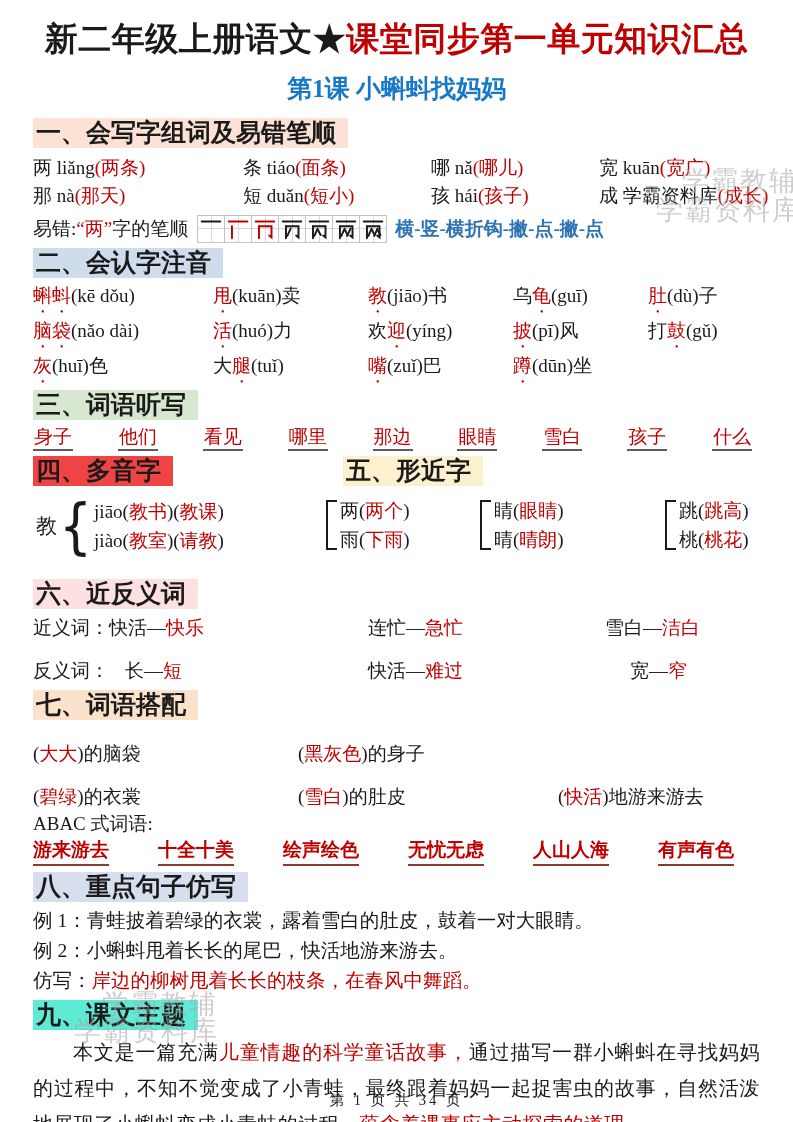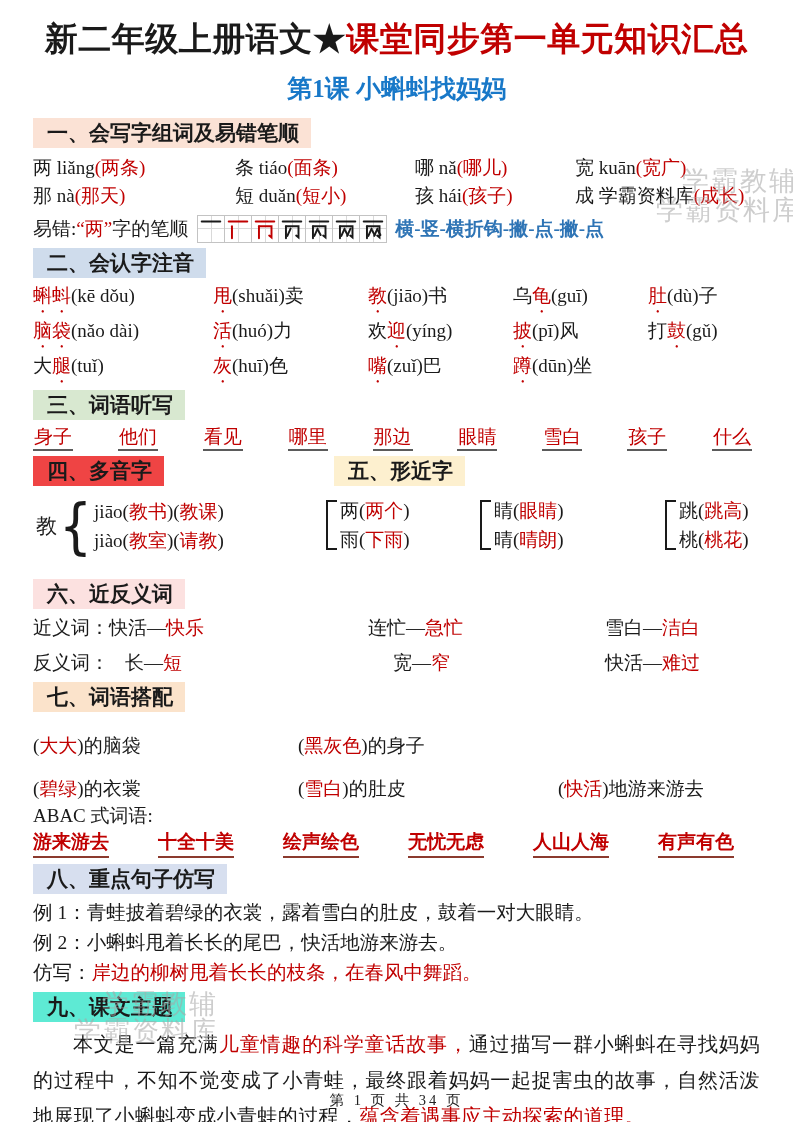--- a/index.html
+++ b/index.html
@@ -18,28 +18,28 @@
   .main-title {
     margin-top:0; text-align:center; font-size:33px; font-weight:bold;
     line-height:46px; letter-spacing:0.5px; white-space:nowrap;
   }
   .subtitle {
     margin-top:10px; text-align:center; font-size:25px; font-weight:bold;
     line-height:34px; color:var(--blue-subtitle);
   }
   .sec-h-row { margin-top:12px; height:30px; }
   .sec-h {
-    display:inline-block; font-size:21px; font-weight:bold; line-height:30px;
-    padding:0 12px 0 14px; white-space:nowrap;
+    display:inline-block; font-size:25px; font-weight:bold; line-height:30px;
+    padding:0 12px 0 3px; white-space:nowrap;
   }
   .h1bg{background:#fbe2d5;} .h2bg{background:#cfdcec;} .h3bg{background:#d8e8d0;}
   .h4bg{background:#ef4444;} .h5bg{background:#fdf0cf;} .h6bg{background:#fce1e0;}
   .h7bg{background:#fbe3cb;} .h8bg{background:#d7dfef;} .h9bg{background:#5eead4;}
   .body-row { font-size:19px; line-height:28px; white-space:nowrap; }
-  .g4 { display:grid; grid-template-columns:202px 180px 160px 1fr; margin-top:6px; }
+  .g4 { display:grid; grid-template-columns:202px 180px 160px 1fr; margin-top:6px;gap:8px; }
   .g4 + .g4 { margin-top:0; }
   .g5 { display:grid; grid-template-columns:180px 155px 145px 135px 1fr; line-height:27px; }
   .yicuo { display:flex; align-items:center; margin-top:3px; height:31px; font-size:19px; }
   .stroke-boxes { display:flex; margin:0 8px 0 10px; }
   .stroke-box {
     width:26px; height:26px; border:1px solid #c3c3c3; margin-left:-1px; background:
       linear-gradient(#d9d9d9,#d9d9d9) center/100% 1px no-repeat,
       linear-gradient(#d9d9d9,#d9d9d9) center/1px 100% no-repeat;
   }
   .s2block { margin-top:4px; }
@@ -147,35 +147,35 @@
               <path d="M19 15 L22 20.5" stroke="#1a1a1a" stroke-width="2.1" fill="none" stroke-linecap="round"></path>
             </svg></span>
         </span>
       <span class="blue">横-竖-横折钩-撇-点-撇-点</span>
     </div>
 
     <div class="sec-h-row" style="margin-top:4px;"><span class="sec-h h2bg">二、会认字注音</span></div>
     <div class="s2block">
       <div class="body-row g5">
         <span><span class="b"></span><span class="r emdot">蝌蚪</span><span class="b">(kē dǒu)</span></span>
-        <span><span class="b"></span><span class="r emdot">甩</span><span class="b">(shuǎi)卖</span></span>
+        <span><span class="b"></span><span class="r emdot">甩</span><span class="b">(kuān)卖</span></span>
         <span><span class="b"></span><span class="r emdot">教</span><span class="b">(jiāo)书</span></span>
         <span><span class="b">乌</span><span class="r emdot">龟</span><span class="b">(guī)</span></span>
         <span><span class="b"></span><span class="r emdot">肚</span><span class="b">(dù)子</span></span>
       </div>
       <div class="body-row g5">
         <span><span class="b"></span><span class="r emdot">脑袋</span><span class="b">(nǎo dài)</span></span>
         <span><span class="b"></span><span class="r emdot">活</span><span class="b">(huó)力</span></span>
         <span><span class="b">欢</span><span class="r emdot">迎</span><span class="b">(yíng)</span></span>
         <span><span class="b"></span><span class="r emdot">披</span><span class="b">(pī)风</span></span>
         <span><span class="b">打</span><span class="r emdot">鼓</span><span class="b">(gǔ)</span></span>
       </div>
       <div class="body-row g5">
+        <span><span class="b"></span><span class="r emdot">灰</span><span class="b">(huī)色</span></span>
         <span><span class="b">大</span><span class="r emdot">腿</span><span class="b">(tuǐ)</span></span>
-        <span><span class="b"></span><span class="r emdot">灰</span><span class="b">(huī)色</span></span>
         <span><span class="b"></span><span class="r emdot">嘴</span><span class="b">(zuǐ)巴</span></span>
         <span><span class="b"></span><span class="r emdot">蹲</span><span class="b">(dūn)坐</span></span>
         <span></span>
       </div>
     </div>
 
     <div class="sec-h-row" style="margin-top:3px;"><span class="sec-h h3bg">三、词语听写</span></div>
     <div class="dictation">
       <span class="uword">身子</span>
       <span class="uword">他们</span>
@@ -223,24 +223,24 @@
         </span>
       </div>
     </div>
 
     <div class="sec-h-row" style="margin-top:3px;"><span class="sec-h h6bg">六、近反义词</span></div>
     <div class="body-row g3a">
       <span><span class="b">近义词：</span><span class="b">快活—</span><span class="r">快乐</span></span>
       <span><span class="b">连忙—</span><span class="r">急忙</span></span>
       <span><span class="b">雪白—</span><span class="r">洁白</span></span>
     </div>
-    <div class="body-row g3a" style="margin-top:8px;">
+    <div class="body-row g3a" style="margin-top:16px;">
       <span><span class="b">反义词：</span><span style="display:inline-block;width:16px;"></span><span class="b">长—</span><span class="r">短</span></span>
+      <span><span class="b">快活—</span><span class="r">难过</span></span>
       <span><span style="display:inline-block;width:25px;"></span><span class="b">宽—</span><span class="r">窄</span></span>
-      <span><span class="b">快活—</span><span class="r">难过</span></span>
     </div>
 
     <div class="sec-h-row" style="margin-top:6px;"><span class="sec-h h7bg">七、词语搭配</span></div>
     <div class="body-row g3b">
       <span><span class="b">(</span><span class="r">大大</span><span class="b">)的脑袋</span></span>
       <span><span class="b">(</span><span class="r">黑灰色</span><span class="b">)的身子</span></span>
     </div>
     <div class="body-row g3b" style="margin-top:16px;">
       <span><span class="b">(</span><span class="r">碧绿</span><span class="b">)的衣裳</span></span>
       <span><span class="b">(</span><span class="r">雪白</span><span class="b">)的肚皮</span></span>

